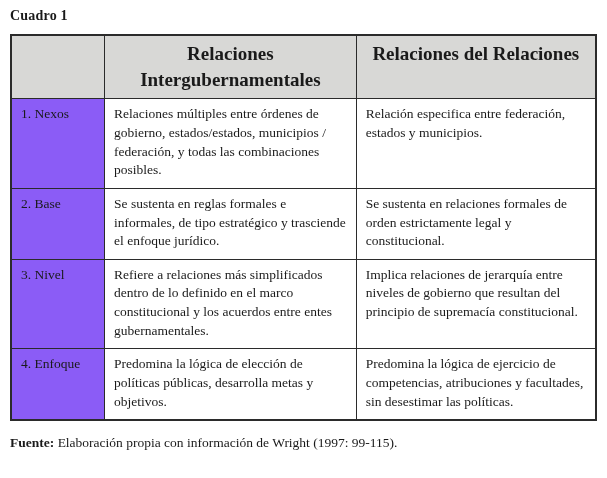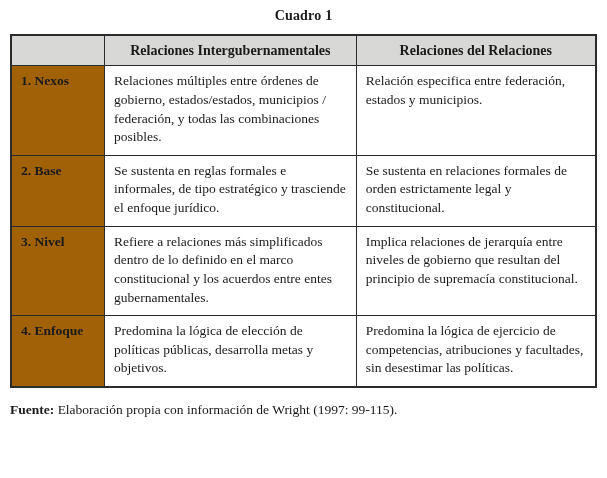--- a/index.html
+++ b/index.html
@@ -10,21 +10,20 @@
   body {
     width: 607px;
     height: 478px;
     box-sizing: border-box;
     padding: 8px 10px;
     font-family: "Liberation Serif", "DejaVu Serif", serif;
     color: #1a1a1a;
     overflow: hidden;
   }
   .caption-block {
-    text-align: center;
     margin-bottom: 10px;
   }
   .caption-title {
     font-weight: bold;
     font-size: 14px;
     letter-spacing: 0.2px;
     margin-bottom: 3px;
   }
   .caption-subtitle {
     font-size: 15px;
@@ -45,25 +44,25 @@
     vertical-align: top;
     padding: 6px 9px 8px 9px;
     line-height: 1.38;
   }
   table.main-table th {
     background: #d8d8d6;
     font-weight: bold;
     text-align: center;
     padding-top: 5px;
     padding-bottom: 5px;
-    font-size: 14px;
+    font-size: 19px;
   }
   td.row-label {
-    background: #a16207;
-    font-weight: bold;
+    background: #8b5cf6;
+    font-weight: normal;
     white-space: nowrap;
     width: 88px;
   }
   col.c-label { width: 16%; }
   col.c-rig   { width: 43%; }
   col.c-fed   { width: 41%; }
   .source-note {
     margin-top: 14px;
     font-size: 13.5px;
   }

